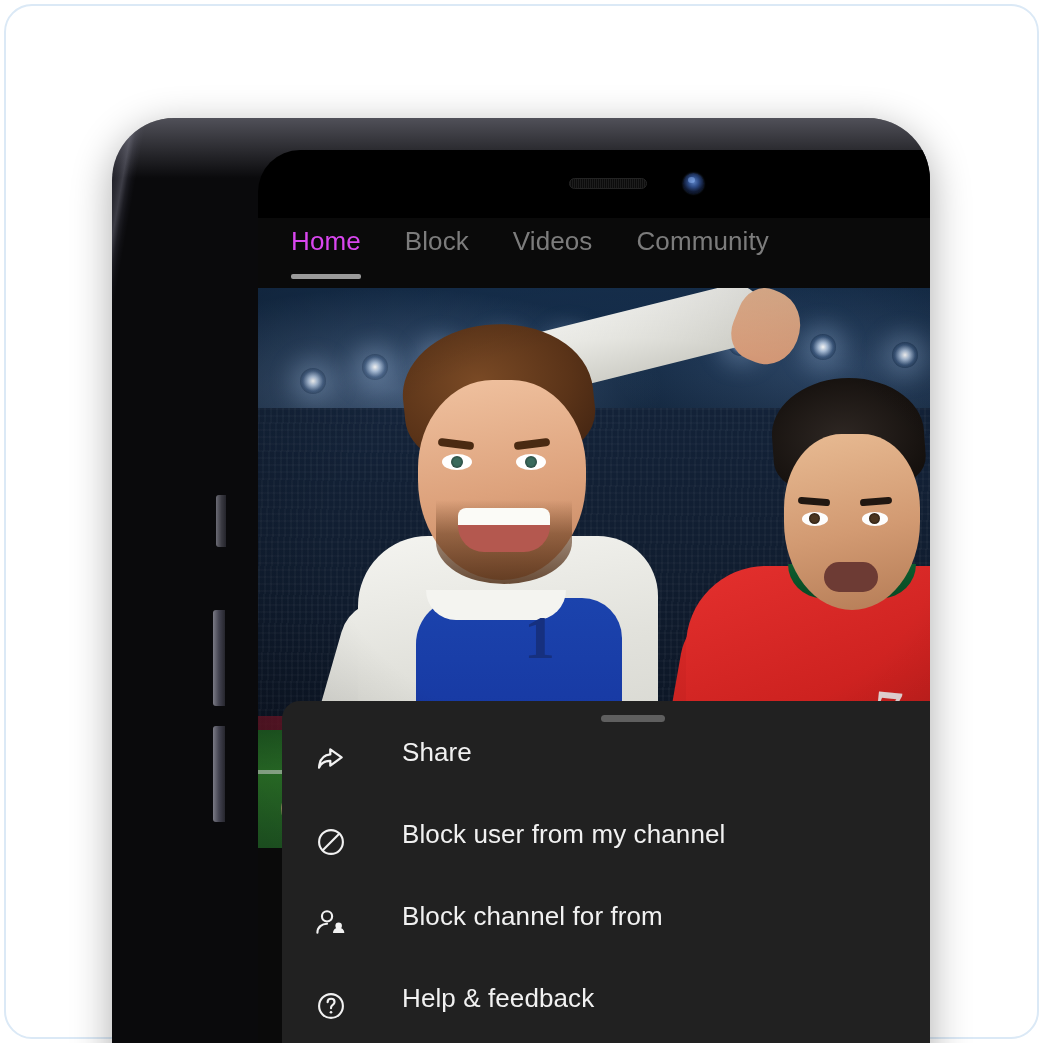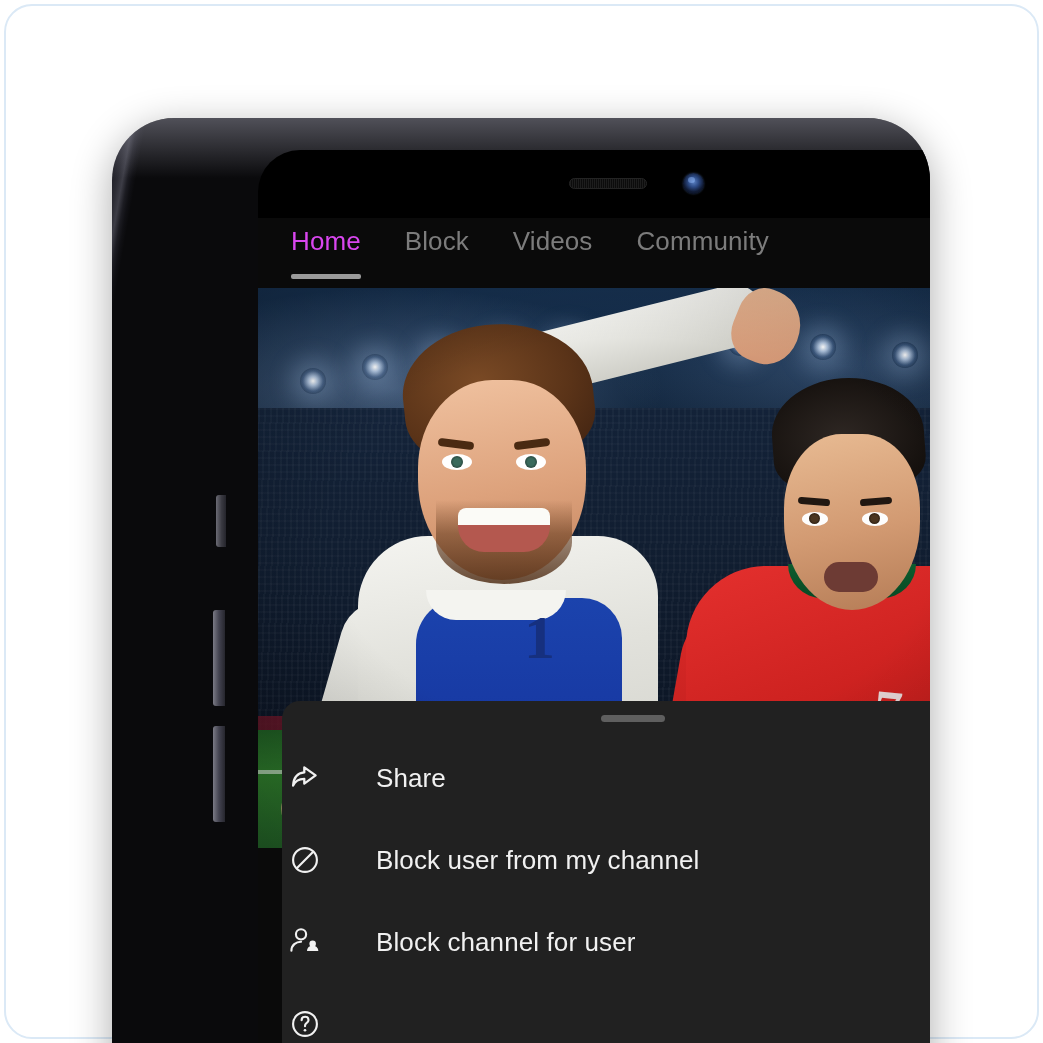--- a/index.html
+++ b/index.html
@@ -376,22 +376,23 @@
     width: 64px; height: 7px;
     border-radius: 4px;
     background: #5f5f5f;
   }
   #menu-list {
     position: absolute;
     left: 0; top: 36px; width: 100%;
   }
   .menu-item {
     display: flex;
-    align-items: center;
+    align-items: flex-start;
     height: 82px;
+    padding-left: 26px;
   }
   .menu-icon {
     width: 46px; height: 46px;
     display: flex; align-items: center; justify-content: center;
     flex: 0 0 46px;
   }
   .menu-icon svg { display: block; }
   .menu-label {
     margin-left: 48px;
     font-size: 26px;
@@ -528,31 +529,32 @@
 
           <div class="menu-item">
             <span class="menu-icon">
               <svg width="34" height="34" viewBox="0 0 24 24" fill="none" stroke="#f1f1f1" stroke-width="1.5" stroke-linecap="round" stroke-linejoin="round">
                 <circle cx="9.2" cy="6.6" r="3.6"></circle>
                 <path d="M2.4 18.2 C2.4 14.2 5.6 11.8 9.2 11.8"></path>
                 <circle cx="17.4" cy="13.2" r="2.3" fill="#f1f1f1" stroke="none"></circle>
                 <path d="M13.4 18.4 C13.4 15.9 15.2 14.6 17.4 14.6 C19.6 14.6 21.4 15.9 21.4 18.4 Z" fill="#f1f1f1" stroke="none"></path>
               </svg>
             </span>
-            <span class="menu-label">Block channel for user</span>
+            <span class="menu-label">Block channel for from</span>
           </div>
 
           <div class="menu-item">
             <span class="menu-icon">
               <svg width="34" height="34" viewBox="0 0 24 24" fill="none" stroke="#f1f1f1" stroke-width="1.5" stroke-linecap="round" stroke-linejoin="round">
                 <circle cx="12" cy="12" r="8.4"></circle>
                 <path d="M9.6 9.3 C9.6 7.8 10.7 6.9 12.1 6.9 C13.5 6.9 14.5 7.8 14.5 9.1 C14.5 10.6 13.2 11.1 12.5 11.9 C12.1 12.4 12 12.9 12 13.6"></path>
                 <circle cx="12" cy="16.4" r="0.95" fill="#f1f1f1" stroke="none"></circle>
               </svg>
             </span>
+            <span class="menu-label">Help &amp; feedback</span>
           </div>
 
         </div>
       </div>
 
     </div>
   </div>
 </div>
 
 </body></html>

